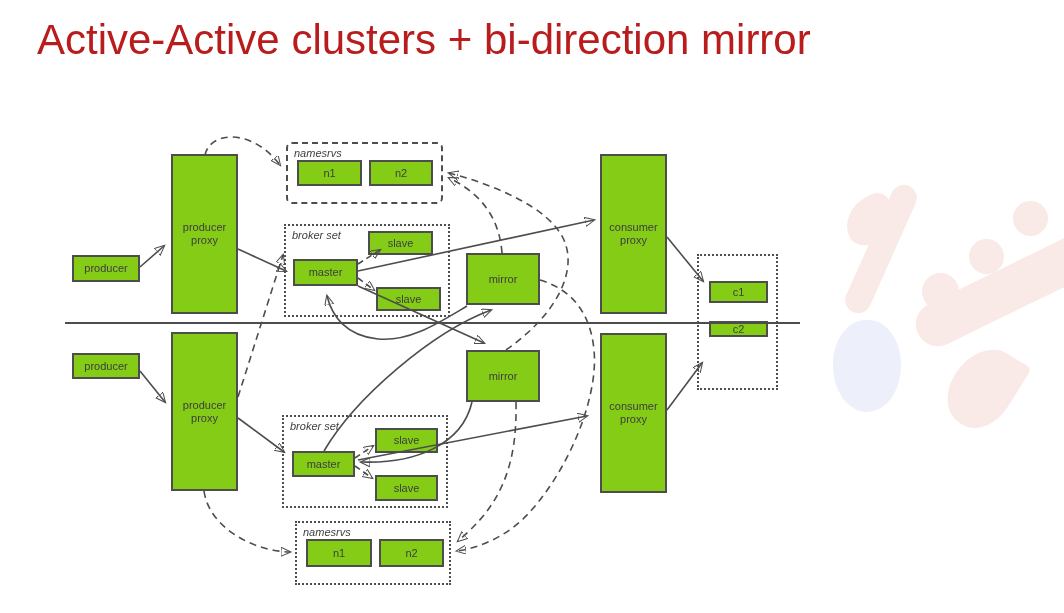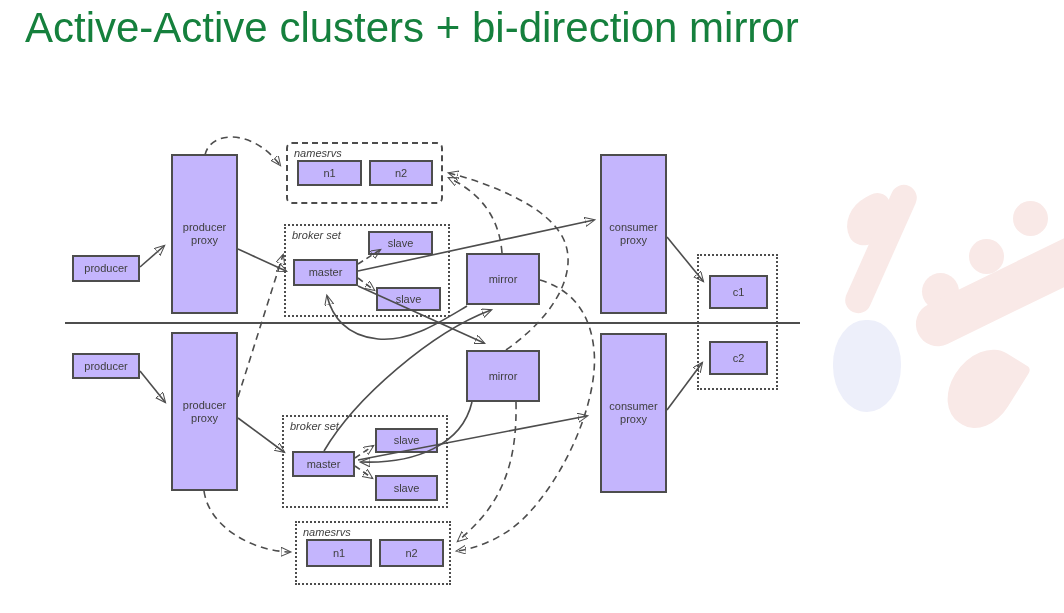--- a/index.html
+++ b/index.html
@@ -1,39 +1,39 @@
 <!DOCTYPE html>
 <html><head>
 <meta charset="utf-8">
 <style>
   html,body{margin:0;padding:0;background:#fff;}
   .stage{
     position:relative;width:1064px;height:613px;background:#ffffff;overflow:hidden;
     font-family:"Liberation Sans","DejaVu Sans",sans-serif;
   }
   .title{
-    position:absolute;left:25px;top:4px;margin:0;
-    font-size:42px;font-weight:400;color:#15803d;letter-spacing:0px;white-space:nowrap;
+    position:absolute;left:25px;top:4px;margin:12px;
+    font-size:42px;font-weight:400;color:#b91c1c;letter-spacing:0px;white-space:nowrap;
     z-index:4;
   }
   
   .wm{position:absolute;z-index:0;}
   .wm-pink{background:#f9e9e7;}
   .wm-blue{background:#edeffa;}
   .wm-swoosh1{left:868px;top:180px;width:26px;height:138px;border-radius:14px;transform:rotate(24deg);}
   .wm-wedge{left:844px;top:198px;width:52px;height:44px;border-radius:70% 30% 60% 40%;transform:rotate(-28deg);}
   .wm-dot1{left:1013px;top:201px;width:35px;height:35px;border-radius:50%;}
   .wm-dot2{left:969px;top:239px;width:35px;height:35px;border-radius:50%;}
   .wm-dot3{left:922px;top:273px;width:37px;height:37px;border-radius:50%;}
   .wm-swoosh2{left:908px;top:268px;width:200px;height:44px;border-radius:24px;transform:rotate(-26deg);}
   .wm-drop{left:952px;top:346px;width:62px;height:84px;border-radius:80% 10% 70% 70%;transform:rotate(32deg);}
   .wm-blob{left:833px;top:320px;width:68px;height:92px;border-radius:48% 48% 50% 50%;}
   
   .node{
-    position:absolute;background:#c4b5fd;border:2px solid #4d4d4d;box-sizing:border-box;
+    position:absolute;background:#84cc16;border:2px solid #4d4d4d;box-sizing:border-box;
     display:flex;align-items:center;justify-content:center;text-align:center;
     font-size:11px;line-height:13px;color:#3e3e3e;z-index:2;
   }
   .container{
     position:absolute;background:transparent;box-sizing:border-box;z-index:1;
     color:#3e3e3e;font-size:11px;
   }
   .container .grp-label{position:absolute;left:6px;top:3px;white-space:nowrap;font-style:italic;}
   .b-dotted{border:2px dotted #4d4d4d;}
   .b-dashed{border:2px dashed #4d4d4d;border-radius:6px;}
@@ -74,30 +74,30 @@
 
   <div class="node" style="left:72px;top:255px;width:68px;height:27px">producer</div>
   <div class="node" style="left:171px;top:154px;width:67px;height:160px;padding:0 8px">producer proxy</div>
   <div class="node" style="left:297px;top:160px;width:65px;height:26px">n1</div>
   <div class="node" style="left:369px;top:160px;width:64px;height:26px">n2</div>
   <div class="node" style="left:293px;top:259px;width:65px;height:27px">master</div>
   <div class="node" style="left:368px;top:231px;width:65px;height:24px">slave</div>
   <div class="node" style="left:376px;top:287px;width:65px;height:24px">slave</div>
   <div class="node" style="left:466px;top:253px;width:74px;height:52px">mirror</div>
   <div class="node" style="left:600px;top:154px;width:67px;height:160px;padding:0 6px">consumer proxy</div>
-  <div class="node" style="left:709px;top:275px;width:59px;height:34px">c1</div>
+  <div class="node" style="left:709px;top:281px;width:59px;height:22px">c1</div>
 
   <div class="node" style="left:72px;top:353px;width:68px;height:26px">producer</div>
   <div class="node" style="left:171px;top:332px;width:67px;height:159px;padding:0 8px">producer proxy</div>
   <div class="node" style="left:292px;top:451px;width:63px;height:26px">master</div>
   <div class="node" style="left:375px;top:428px;width:63px;height:25px">slave</div>
   <div class="node" style="left:375px;top:475px;width:63px;height:26px">slave</div>
   <div class="node" style="left:466px;top:350px;width:74px;height:52px">mirror</div>
   <div class="node" style="left:600px;top:333px;width:67px;height:160px;padding:0 6px">consumer proxy</div>
-  <div class="node" style="left:709px;top:341px;width:59px;height:34px">c2</div>
+  <div class="node" style="left:709px;top:321px;width:59px;height:16px">c2</div>
   <div class="node" style="left:306px;top:539px;width:66px;height:28px">n1</div>
   <div class="node" style="left:379px;top:539px;width:65px;height:28px">n2</div>
 
   <svg class="wires" width="1064" height="613">
     <defs>
       <marker id="arrow" markerUnits="userSpaceOnUse" markerWidth="12" markerHeight="10" refX="9" refY="4.5" orient="auto">
         <path d="M0,0 L10,4.5 L0,9 z" fill="#4d4d4d"></path>
       </marker>
     </defs>
 

